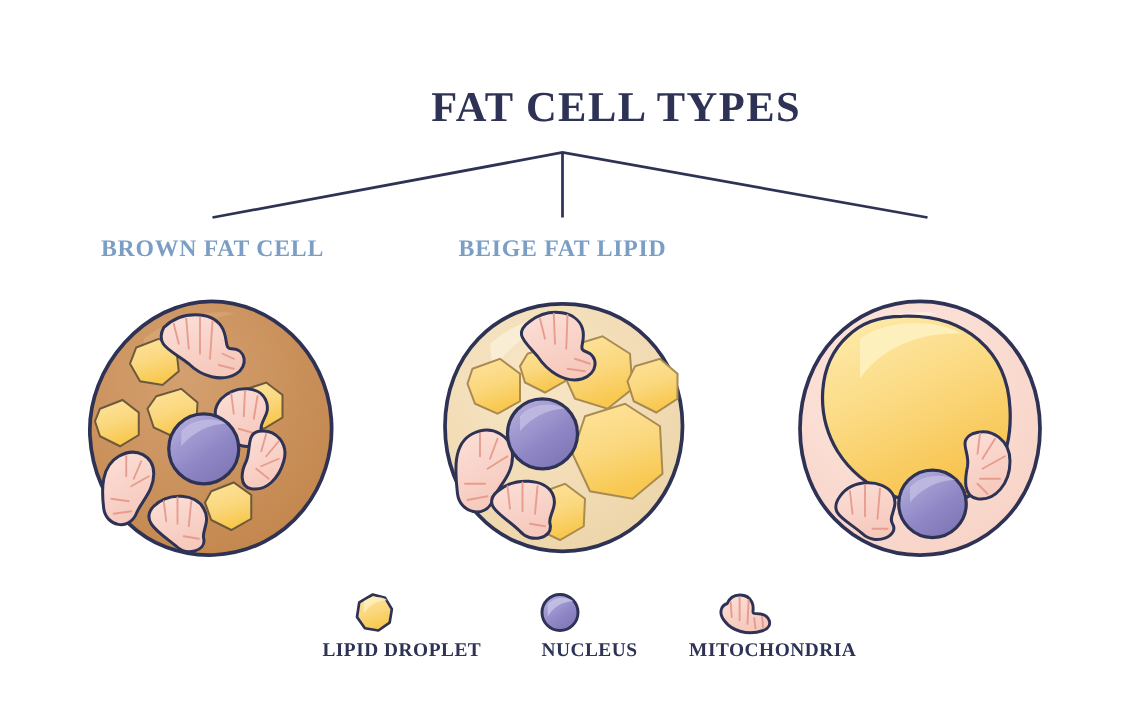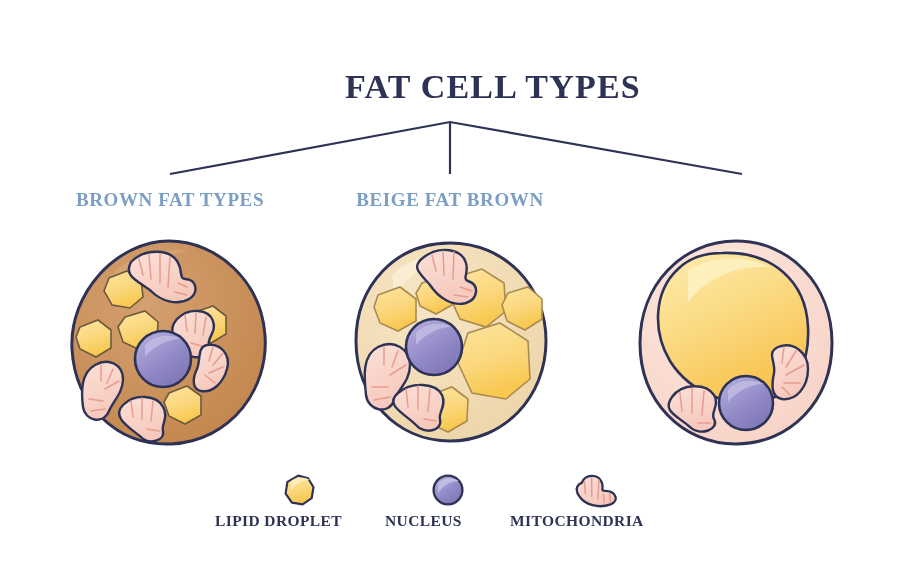--- a/index.html
+++ b/index.html
@@ -73,21 +73,21 @@
     position: absolute;
     left: 215px;
     top: 472px;
     width: 470px;
     height: 70px;
   }
   .legend-item {
     position: absolute;
     top: 0;
     height: 70px;
-    text-align: left;
+    text-align: right;
   }
   .legend-item.l0 { left: 0px;   width: 170px; }
   .legend-item.l1 { left: 170px; width: 125px; }
   .legend-item.l2 { left: 295px; width: 175px; }
 
   .legend-icon {
     height: 36px;
     display: block;
     margin: 0 auto 4px auto;
   }
@@ -105,22 +105,22 @@
 
 <div class="stage">
 
   <div class="title">FAT CELL TYPES</div>
 
   <svg class="bracket" viewBox="0 0 610 70">
     <path d="M 20 62 L 300 10 L 592 62" fill="none" stroke="#2e3356" stroke-width="2.2" stroke-linejoin="miter"></path>
     <line x1="300" y1="10" x2="300" y2="62" stroke="#2e3356" stroke-width="2.2"></line>
   </svg>
 
-  <div class="cell-label c0">BROWN FAT TYPES</div>
-  <div class="cell-label c1">BEIGE FAT BROWN</div>
+  <div class="cell-label c0">BROWN FAT CELL</div>
+  <div class="cell-label c1">BEIGE FAT LIPID</div>
 
   <svg class="cell-fig c0" viewBox="0 0 210 215">
     <defs>
       <radialGradient id="bShade" cx="38%" cy="30%" r="72%">
         <stop offset="0%" stop-color="#d4a070"></stop>
         <stop offset="100%" stop-color="#c4884f"></stop>
       </radialGradient>
       <linearGradient id="lipG" x1="0" y1="0" x2="0.3" y2="1">
         <stop offset="0%" stop-color="#fde49d"></stop>
         <stop offset="55%" stop-color="#fbd87f"></stop>

